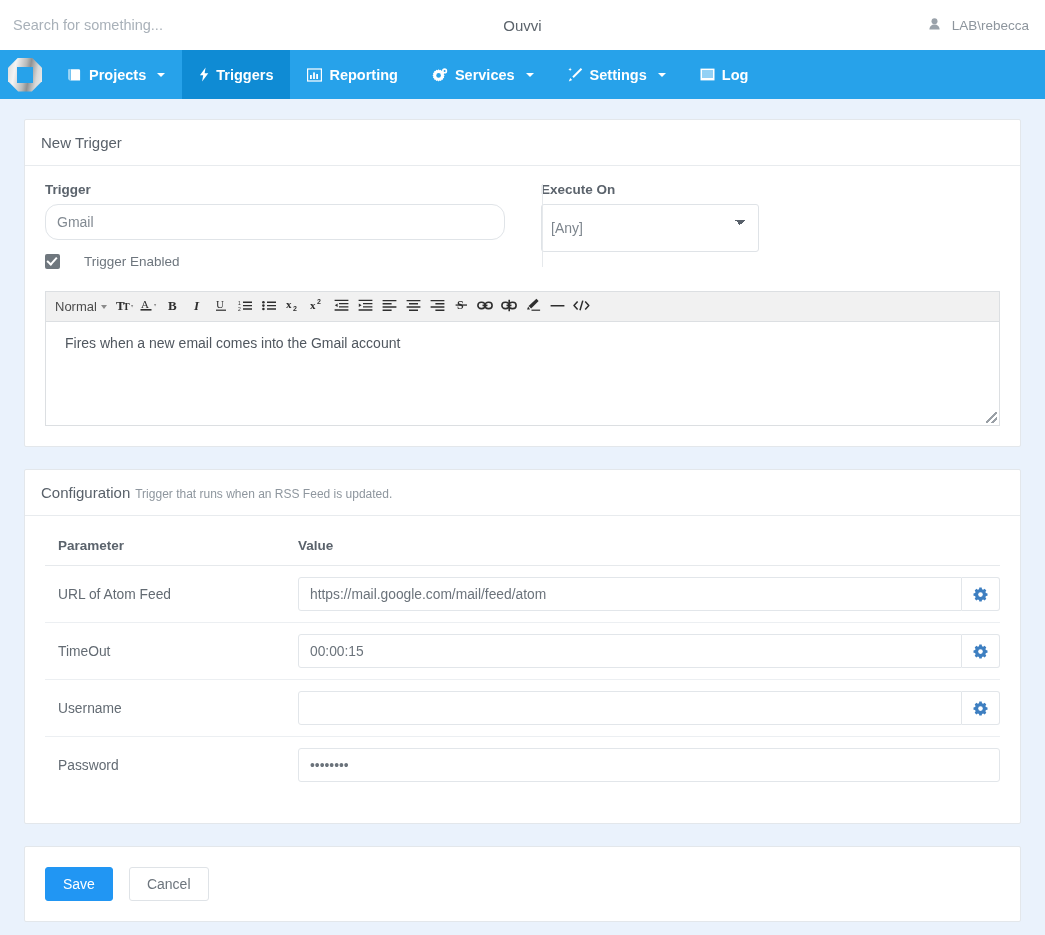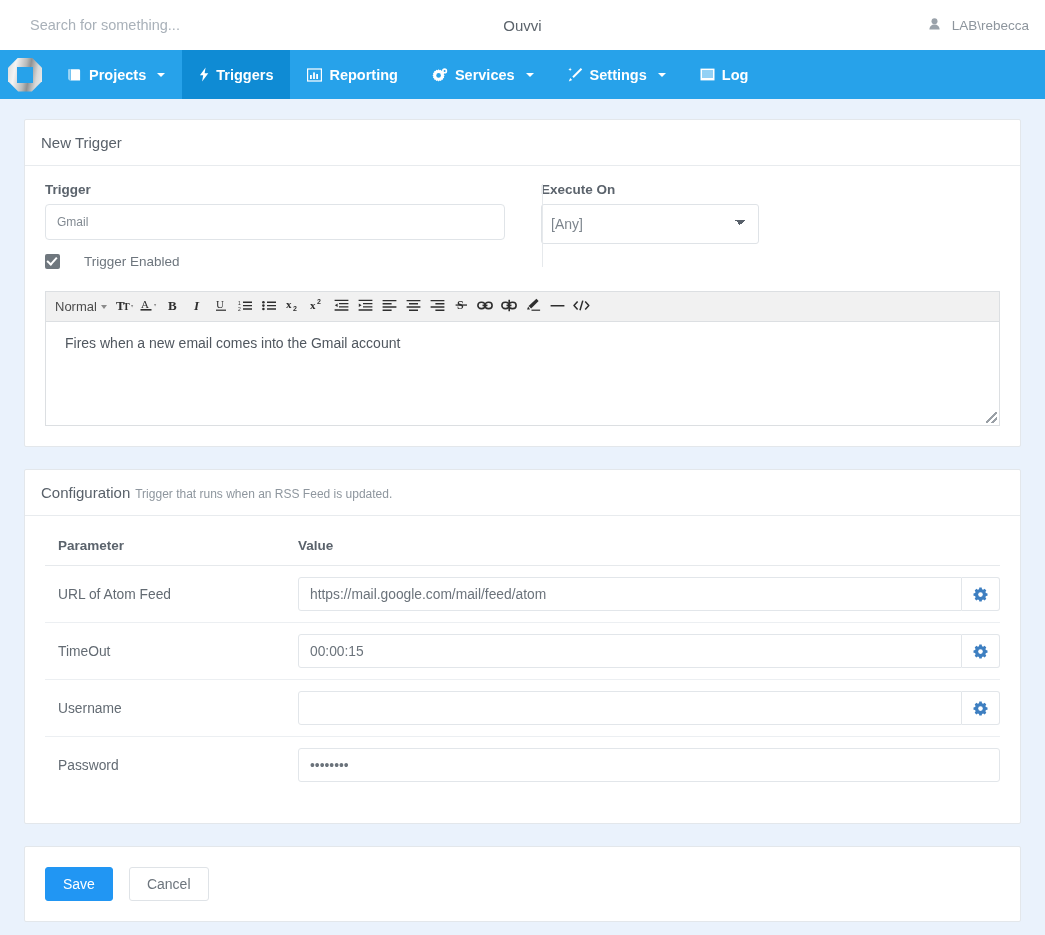--- a/index.html
+++ b/index.html
@@ -17,21 +17,21 @@
   .topbar {
     height: 50px; width: 1045px;
     background: #ffffff;
     display: flex; align-items: center;
     position: relative;
   }
   .search-input {
     border: none; outline: none; background: transparent;
     font-family: "Liberation Sans", sans-serif;
     font-size: 14.5px; color: #9aa2ab;
-    margin-left: 28px; width: 320px; height: 30px;
+    margin-left: 11px; width: 320px; height: 30px;
     line-height: 30px;
   }
   .search-input::placeholder { color: #a9b1b9; }
   .brand-title {
     position: absolute; left: 0; right: 0; text-align: center;
     font-size: 15px; color: #5c646c; pointer-events: none;
   }
   .user-box {
     position: absolute; right: 16px; top: 0; height: 50px;
     display: flex; align-items: center; gap: 12px;
@@ -99,27 +99,27 @@
   .vdivider {
     position: absolute; left: 497px; top: 2px; bottom: 2px;
     width: 1px; background: #e6e9ec;
   }
   .f-label {
     font-size: 13.5px; font-weight: bold; color: #5b636c;
     margin-bottom: 7px; display: block;
   }
   .f-input {
     width: 100%; height: 36px;
-    border: 1px solid #e0e4e8; border-radius: 4px;
-    padding: 12px 11px; font-size: 12px; color: #828a92;
+    border: 1px solid #e0e4e8; border-radius: 13px;
+    padding: 12px 11px; font-size: 14px; color: #828a92;
     font-family: "Liberation Sans", sans-serif;
     outline: none; background: #fff;
   }
   .f-select {
-    width: 218px; height: 40px;
+    width: 218px; height: 48px;
     border: 1px solid #dfe3e7; border-radius: 3px;
     padding: 0 9px; font-size: 14px; color: #7d858d;
     font-family: "Liberation Sans", sans-serif;
     background: #fff; outline: none;
     -webkit-appearance: none; appearance: none;
     background-image:
       linear-gradient(45deg, transparent 50%, #58606a 50%),
       linear-gradient(135deg, #58606a 50%, transparent 50%);
     background-position: calc(100% - 18px) 15px, calc(100% - 13px) 15px;
     background-size: 5px 5px, 5px 5px;

